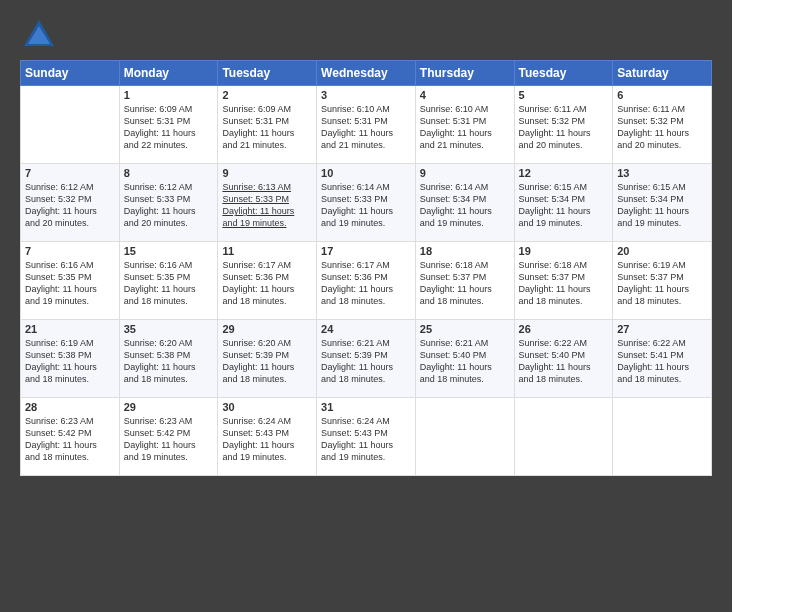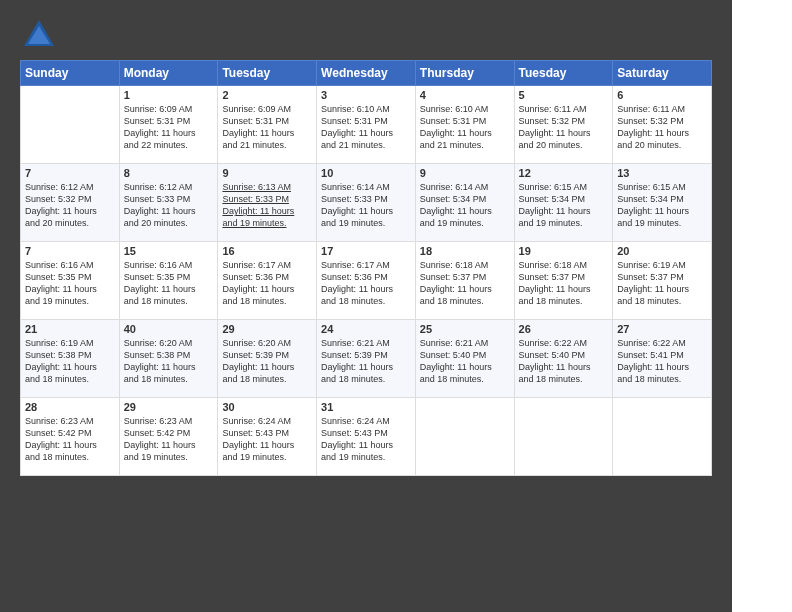--- a/index.html
+++ b/index.html
@@ -237,21 +237,21 @@
 and 19 minutes.</div>
           </td>
           <td>
             <span class="day-number">15</span>
             <div class="day-info" style="white-space: pre-line;">Sunrise: 6:16 AM
 Sunset: 5:35 PM
 Daylight: 11 hours
 and 18 minutes.</div>
           </td>
           <td>
-            <span class="day-number">16</span>
+            <span class="day-number">11</span>
             <div class="day-info" style="white-space: pre-line;">Sunrise: 6:17 AM
 Sunset: 5:36 PM
 Daylight: 11 hours
 and 18 minutes.</div>
           </td>
           <td>
             <span class="day-number">17</span>
             <div class="day-info" style="white-space: pre-line;">Sunrise: 6:17 AM
 Sunset: 5:36 PM
 Daylight: 11 hours
@@ -281,21 +281,21 @@
         </tr>
         <tr>
           <td>
             <span class="day-number">21</span>
             <div class="day-info" style="white-space: pre-line;">Sunrise: 6:19 AM
 Sunset: 5:38 PM
 Daylight: 11 hours
 and 18 minutes.</div>
           </td>
           <td>
-            <span class="day-number">40</span>
+            <span class="day-number">35</span>
             <div class="day-info" style="white-space: pre-line;">Sunrise: 6:20 AM
 Sunset: 5:38 PM
 Daylight: 11 hours
 and 18 minutes.</div>
           </td>
           <td>
             <span class="day-number">29</span>
             <div class="day-info" style="white-space: pre-line;">Sunrise: 6:20 AM
 Sunset: 5:39 PM
 Daylight: 11 hours

